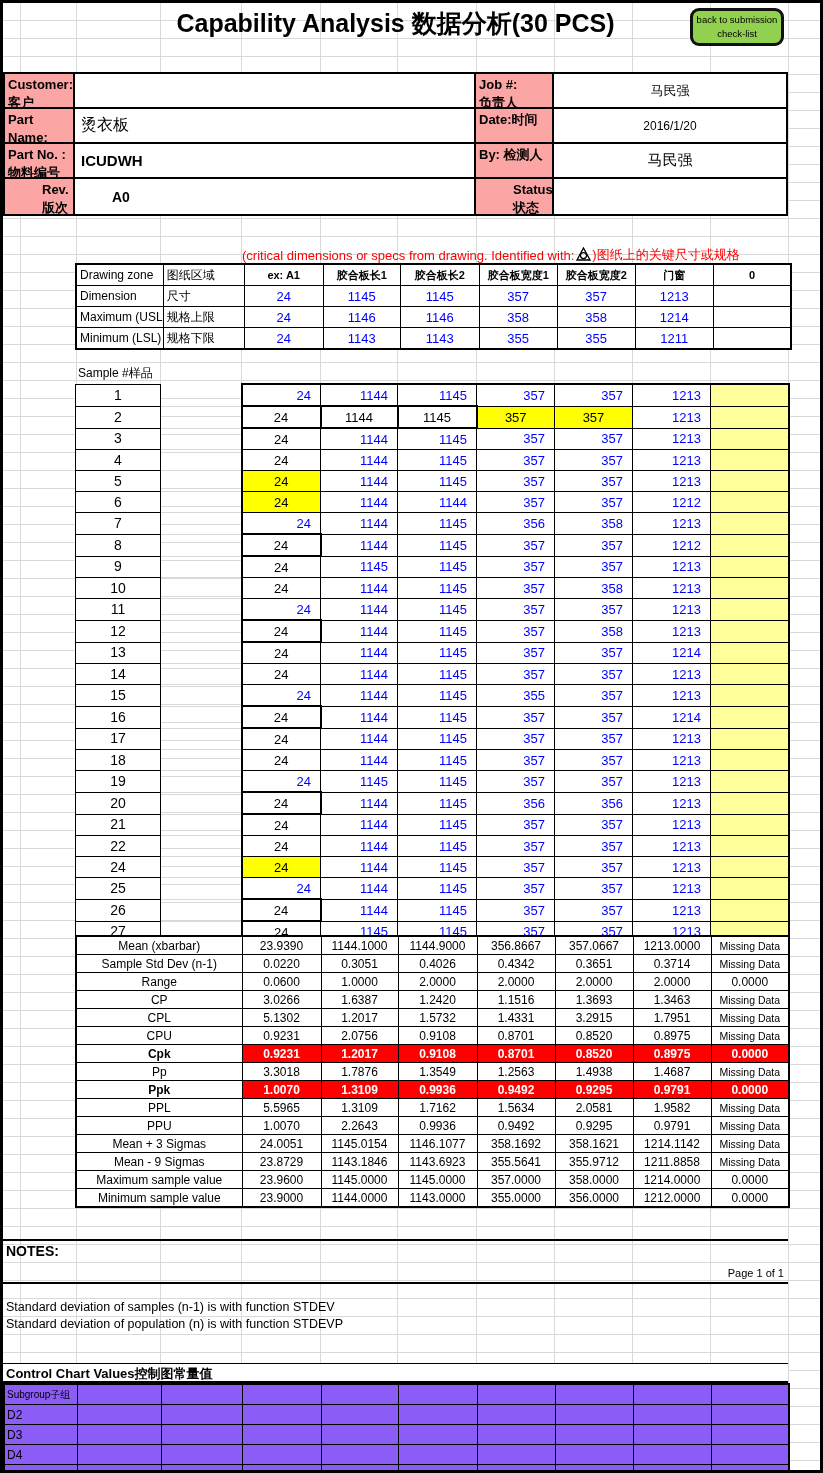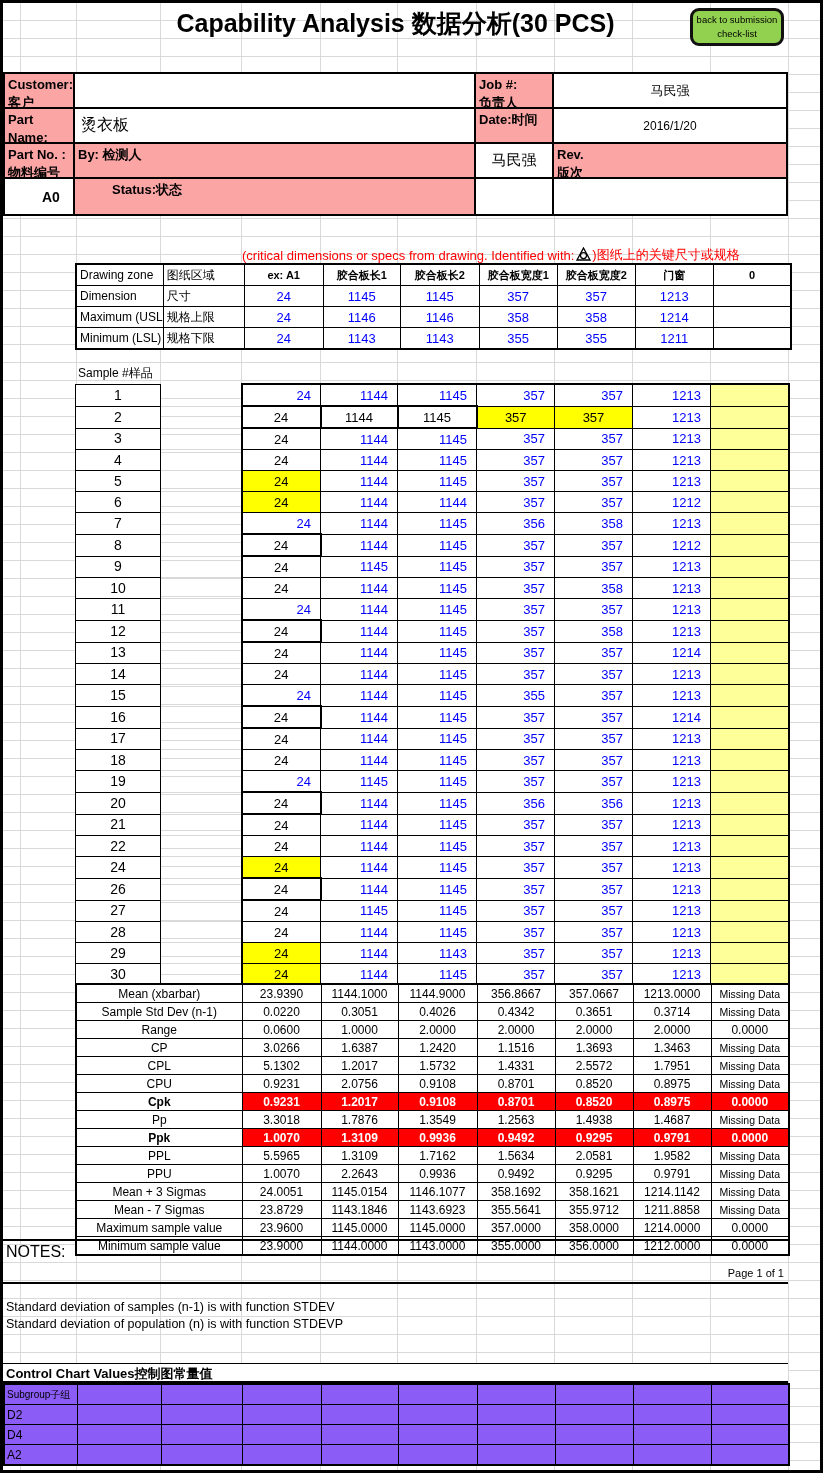--- a/index.html
+++ b/index.html
@@ -56,30 +56,30 @@
   td.g{border:none;border-bottom:1px solid #d9d9d9;background:transparent;}
   td.c-b{border:1px solid #000;background:#fff;color:#0000FF;text-align:right;padding-right:9px;}
   td.c-k{border:1px solid #000;background:#fff;color:#000;text-align:center;}
   td.c-y{border:1px solid #000;background:#FFFF00;color:#000;text-align:center;}
   td.thick{border-width:2px;}
   td.x{border:1px solid #000;background:#FFFF99;}
   .e-t{border-top-width:2px !important;} .e-b{border-bottom-width:2px !important;}
   .e-l{border-left-width:2px !important;} .e-r{border-right-width:2px !important;}
 
   
-  #stats-wrap{left:72px;top:980px;}
+  #stats-wrap{left:72px;top:932px;}
   #stats{border:2px solid #000;}
   #stats td{border:1px solid #000;background:#fff;height:17px;line-height:16px;font-size:12px;text-align:center;}
   #stats td.red{background:#FF0000;color:#fff;font-weight:bold;}
   #stats td.blab{font-weight:bold;}
   #stats td.miss{font-size:10.5px;}
 
   
   #notes{left:0;top:1236px;width:785px;height:45px;border-top:2px solid #000;border-bottom:2px solid #000;box-sizing:border-box;}
-  #notes-label{position:absolute;left:3px;top:2px;font-size:16px;font-weight:normal;}
+  #notes-label{position:absolute;left:3px;top:2px;font-size:14px;font-weight:bold;}
   #page-label{position:absolute;right:4px;bottom:3px;font-size:11px;}
   .stdline{left:3px;font-size:12.5px;white-space:nowrap;}
 
   
   #ctrl-title{left:0;top:1360px;width:785px;height:20px;font-size:13px;font-weight:bold;line-height:19px;
     padding-left:3px;border-top:1px solid #000;border-bottom:2px solid #000;box-sizing:border-box;background:#fff;}
   #ctrl-wrap{left:0;top:1380px;}
   #ctrl{border:2px solid #000;}
   #ctrl td{border:1px solid #000;background:#8b5cf6;height:19px;line-height:18px;font-size:12px;}
   #ctrl td.clab{padding-left:2px;}
@@ -118,20 +118,21 @@
   <div class="ival-r">马民强</div>
 
   <div class="ilab">Part Name:
 物料名称</div>
   <div class="ival-l v-name">烫衣板</div>
   <div class="ilab">Date:时间</div>
   <div class="ival-r" style="font-size:12px">2016/1/20</div>
 
   <div class="ilab">Part No. :
 物料编号</div>
+  <div class="ival-l v-pn">ICUDWH</div>
   <div class="ilab">By: 检测人</div>
   <div class="ival-r v-by">马民强</div>
 
   <div class="ilab">Rev.
 版次</div>
   <div class="ival-l v-rev">A0</div>
   <div class="ilab">Status:状态</div>
   <div class="ival-r"></div>
 </div>
 
@@ -469,20 +470,31 @@
           <td class="g"></td>
           <td class="c-y e-l">24</td>
           <td class="c-b">1144</td>
           <td class="c-b">1145</td>
           <td class="c-b">357</td>
           <td class="c-b">357</td>
           <td class="c-b">1213</td>
           <td class="x e-r"></td>
         </tr>
         <tr>
+          <td class="n">25</td>
+          <td class="g"></td>
+          <td class="c-b e-l">24</td>
+          <td class="c-b">1144</td>
+          <td class="c-b">1145</td>
+          <td class="c-b">357</td>
+          <td class="c-b">357</td>
+          <td class="c-b">1213</td>
+          <td class="x e-r"></td>
+        </tr>
+        <tr>
           <td class="n">26</td>
           <td class="g"></td>
           <td class="c-k thick e-l">24</td>
           <td class="c-b">1144</td>
           <td class="c-b">1145</td>
           <td class="c-b">357</td>
           <td class="c-b">357</td>
           <td class="c-b">1213</td>
           <td class="x e-r"></td>
         </tr>
@@ -587,21 +599,21 @@
           <td>1.3693</td>
           <td>1.3463</td>
           <td class="miss">Missing Data</td>
         </tr>
         <tr>
           <td colspan="2">CPL</td>
           <td>5.1302</td>
           <td>1.2017</td>
           <td>1.5732</td>
           <td>1.4331</td>
-          <td>2.5572</td>
+          <td>3.2915</td>
           <td>1.7951</td>
           <td class="miss">Missing Data</td>
         </tr>
         <tr>
           <td colspan="2">CPU</td>
           <td>0.9231</td>
           <td>2.0756</td>
           <td>0.9108</td>
           <td>0.8701</td>
           <td>0.8520</td>
@@ -662,21 +674,21 @@
           <td colspan="2">Mean + 3 Sigmas</td>
           <td>24.0051</td>
           <td>1145.0154</td>
           <td>1146.1077</td>
           <td>358.1692</td>
           <td>358.1621</td>
           <td>1214.1142</td>
           <td class="miss">Missing Data</td>
         </tr>
         <tr>
-          <td colspan="2">Mean - 7 Sigmas</td>
+          <td colspan="2">Mean - 9 Sigmas</td>
           <td>23.8729</td>
           <td>1143.1846</td>
           <td>1143.6923</td>
           <td>355.5641</td>
           <td>355.9712</td>
           <td>1211.8858</td>
           <td class="miss">Missing Data</td>
         </tr>
         <tr>
           <td colspan="2">Maximum sample value</td>
@@ -745,20 +757,32 @@
           <td></td>
           <td></td>
           <td></td>
           <td></td>
           <td></td>
           <td></td>
           <td></td>
           <td></td>
         </tr>
         <tr>
+          <td class="clab">D3</td>
+          <td></td>
+          <td></td>
+          <td></td>
+          <td></td>
+          <td></td>
+          <td></td>
+          <td></td>
+          <td></td>
+          <td></td>
+        </tr>
+        <tr>
           <td class="clab">D4</td>
           <td></td>
           <td></td>
           <td></td>
           <td></td>
           <td></td>
           <td></td>
           <td></td>
           <td></td>
           <td></td>

